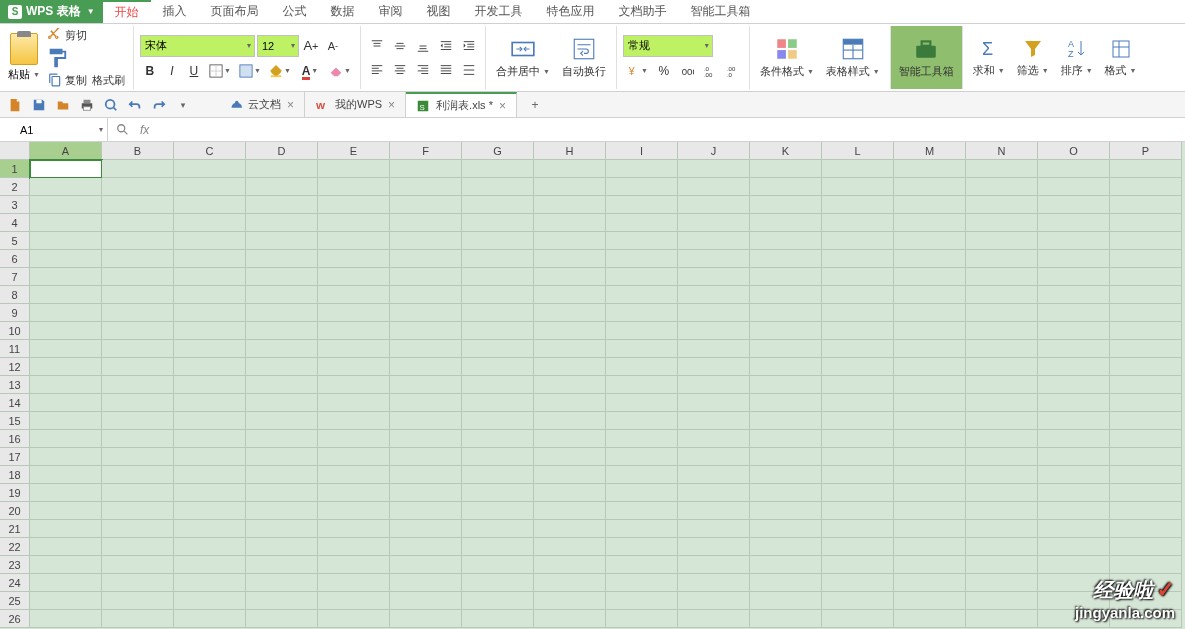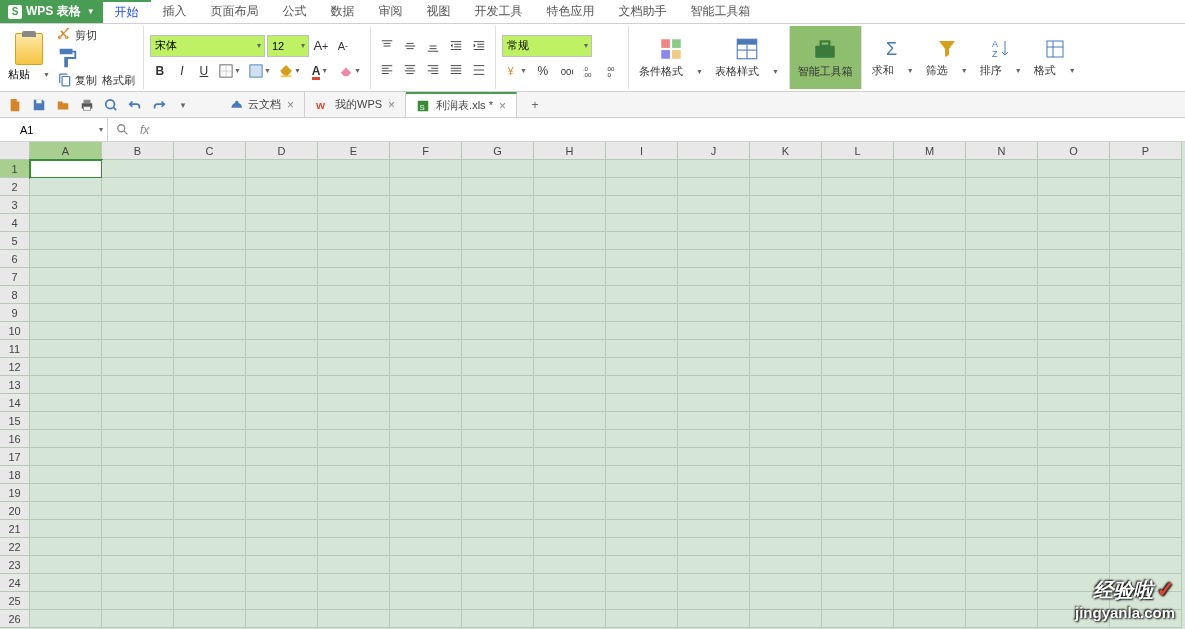--- a/index.html
+++ b/index.html
@@ -5,21 +5,21 @@
 * { margin: 0; padding: 0; box-sizing: border-box; font-family: "Microsoft YaHei", sans-serif; }
 body { width: 1185px; height: 629px; background: #fff; overflow: hidden; position: relative; font-size: 12px; }
 
 
 .title-bar { height: 24px; background: #fff; display: flex; align-items: stretch; border-bottom: 1px solid #d0d0d0; }
 .app-title { background: #499c54; color: #fff; display: flex; align-items: center; padding: 0 8px; font-size: 12px; font-weight: bold; gap: 4px; }
 .app-title .logo { width: 14px; height: 14px; background: #fff; color: #499c54; display: inline-flex; align-items: center; justify-content: center; font-weight: bold; border-radius: 2px; font-size: 10px; }
 .app-title .dd { font-size: 8px; margin-left: 2px; }
 .menu-tabs { display: flex; align-items: stretch; }
 .menu-tab { padding: 0 12px; display: flex; align-items: center; color: #555; cursor: pointer; font-size: 12px; }
-.menu-tab.active { border-top: 2px solid #499c54; color: #1d4ed8; background: #fff; }
+.menu-tab.active { border-top: 2px solid #499c54; color: #ef4444; background: #fff; }
 
 
 .ribbon { height: 68px; background: #fff; border-bottom: 1px solid #d0d0d0; display: flex; align-items: stretch; padding: 2px 0; }
 .ribbon-group { display: flex; flex-direction: column; padding: 2px 6px; border-right: 1px solid #e0e0e0; justify-content: center; }
 .ribbon-group.no-border { border-right: none; }
 .rg-row { display: flex; align-items: center; gap: 4px; }
 .rg-col { display: flex; flex-direction: column; gap: 3px; }
 .paste-btn { display: flex; flex-direction: column; align-items: center; gap: 2px; padding: 2px; }
 .paste-icon { width: 28px; height: 32px; background: linear-gradient(#fde9a8, #f5c542); border: 1px solid #d4a020; border-radius: 2px; position: relative; }
 .paste-icon::before { content: ''; position: absolute; top: -3px; left: 6px; width: 14px; height: 6px; background: #888; border-radius: 2px 2px 0 0; }
@@ -29,21 +29,21 @@
 .combo { border: 1px solid #c0c0c0; background: #bef264; height: 22px; display: flex; align-items: center; padding: 0 4px; font-size: 11px; position: relative; }
 .combo .dd { position: absolute; right: 3px; font-size: 8px; color: #666; }
 .font-combo { width: 115px; }
 .size-combo { width: 42px; }
 .btn-icon { width: 20px; height: 20px; display: inline-flex; align-items: center; justify-content: center; cursor: pointer; color: #333; }
 .btn-icon.wdd { width: 28px; }
 .dd-tiny { font-size: 7px; color: #666; margin-left: 1px; }
 .big-btn { display: flex; flex-direction: column; align-items: center; gap: 2px; padding: 2px 4px; font-size: 11px; color: #333; }
 .big-btn.active { background: #8fbf6e; }
 .num-fmt { width: 90px; }
-.lbl-dd { display: flex; align-items: center; font-size: 11px; gap: 12px; }
+.lbl-dd { display: flex; align-items: center; font-size: 11px; gap: 2px; }
 
 
 .qat-row { height: 26px; background: #f5f5f5; border-bottom: 1px solid #d0d0d0; display: flex; align-items: center; padding: 0 6px; gap: 6px; }
 .qat-btn { width: 18px; height: 18px; display: inline-flex; align-items: center; justify-content: center; cursor: pointer; }
 .doc-tabs { display: flex; align-items: stretch; height: 100%; margin-left: 20px; }
 .doc-tab { display: flex; align-items: center; padding: 0 10px; gap: 6px; border-right: 1px solid #d0d0d0; font-size: 11px; color: #444; position: relative; }
 .doc-tab.active { background: #fff; border-top: 2px solid #499c54; }
 .doc-tab .close { font-size: 12px; color: #888; cursor: pointer; }
 .tab-icon { width: 14px; height: 14px; display: inline-block; }
 .tab-add { width: 24px; display: flex; align-items: center; justify-content: center; color: #666; cursor: pointer; }
@@ -273,20 +273,43 @@
       <span class="btn-icon">
           <svg width="14" height="14" viewBox="0 0 16 16">
             <line x1="2" y1="3" x2="14" y2="3" stroke="#333"></line>
             <line x1="2" y1="8" x2="14" y2="8" stroke="#333"></line>
             <line x1="2" y1="13" x2="14" y2="13" stroke="#333"></line>
           </svg>
         </span>
     </div>
   </div>
 
+  <div class="ribbon-group">
+    <div class="rg-row">
+      <div class="big-btn">
+        <svg width="26" height="26" viewBox="0 0 24 24">
+            <rect x="2" y="6" width="20" height="12" fill="none" stroke="#4a7ab8" stroke-width="1.5"></rect>
+            <path d="M6 12h4M14 12h4" stroke="#4a7ab8"></path>
+            <path d="M9 10l2 2-2 2M15 10l-2 2 2 2" fill="none" stroke="#4a7ab8"></path>
+          </svg>
+        <span class="lbl-dd">
+            <span>合并居中</span>
+            <span class="dd-tiny">▼</span>
+          </span>
+      </div>
+      <div class="big-btn">
+        <svg width="26" height="26" viewBox="0 0 24 24">
+            <rect x="3" y="3" width="18" height="18" fill="none" stroke="#4a7ab8"></rect>
+            <path d="M6 8h12M6 12h8a2 2 0 010 4h-2" fill="none" stroke="#4a7ab8"></path>
+            <path d="M11 14l-2 2 2 2" fill="none" stroke="#4a7ab8"></path>
+          </svg>
+        <span>自动换行</span>
+      </div>
+    </div>
+  </div>
 
   <div class="ribbon-group">
     <div class="combo num-fmt">
       <span>常规</span>
         <span class="dd">▾</span>
     </div>
     <div class="rg-row" style="gap:3px;margin-top:4px">
       <span class="btn-icon wdd">
           <svg width="14" height="14" viewBox="0 0 16 16">
             <text x="3" y="12" font-size="12" fill="#d4852a">¥</text>

